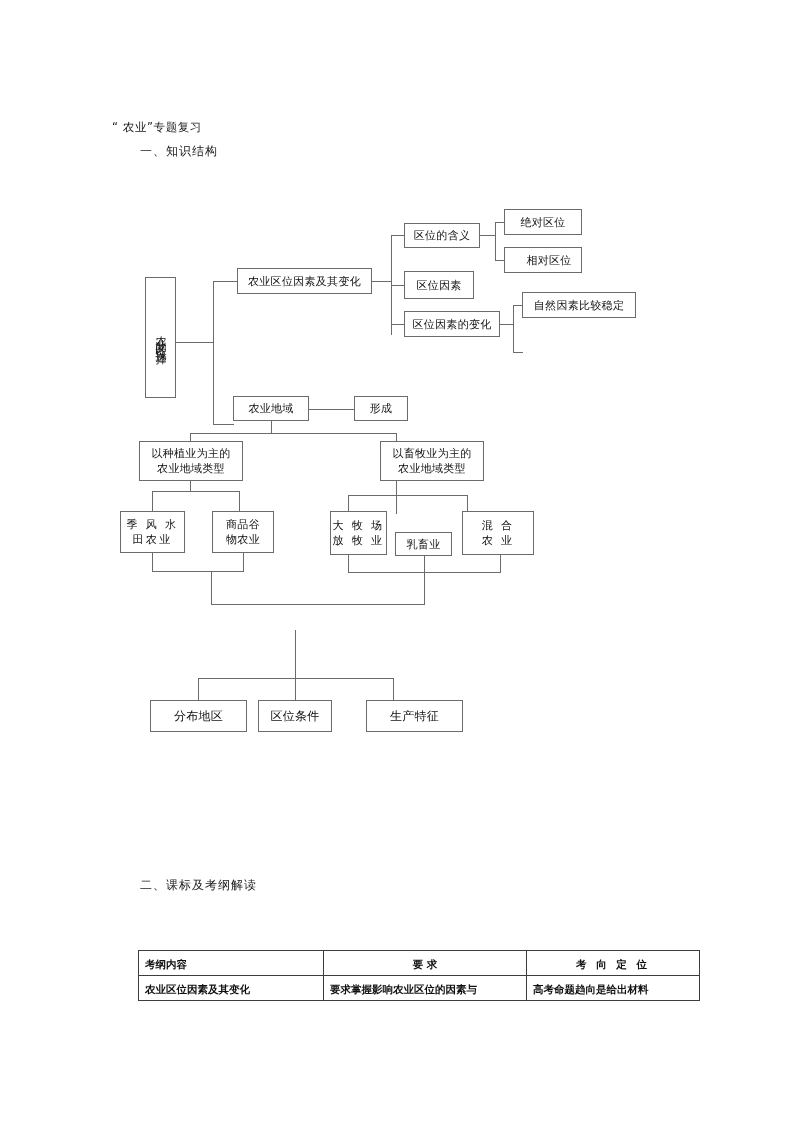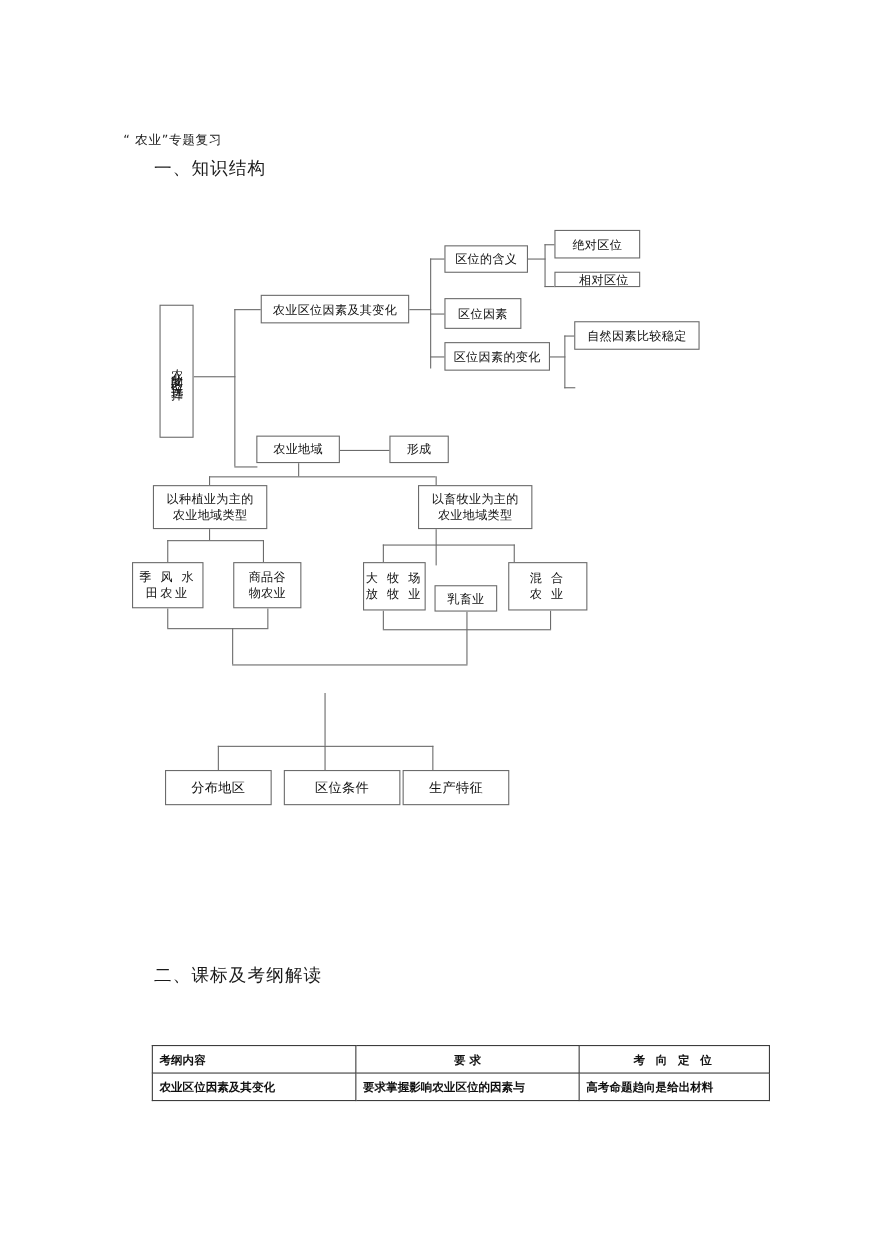--- a/index.html
+++ b/index.html
@@ -26,21 +26,21 @@
     position: absolute;
     left: 112px; top: 92px;
     font-size: 11.5px;
     letter-spacing: 0.6px;
     white-space: nowrap;
     color: #1a1a1a;
     margin-top: 28px;
   }
   .section-head {
     position: absolute;
-    font-size: 16px;
+    font-size: 12px;
     letter-spacing: 1px;
     white-space: nowrap;
     color: #1a1a1a;
   }
   #sec1 { left: 140px; top: 143px; }
   #sec2 { left: 140px; top: 877px; }
 
   
   .diagram {
     position: absolute;
@@ -135,21 +135,21 @@
 
     <div class="node" style="left:404px; top:223px; width:76px; height:25px;">区位的含义</div>
     <div class="node" style="left:404px; top:271px; width:70px; height:28px;">区位因素</div>
     <div class="node" style="left:404px; top:311px; width:96px; height:26px;">区位因素的变化</div>
 
     <div class="line h" style="left:480px; top:235px; width:16px;"></div>
     <div class="line v" style="left:495px; top:222px; height:39px;"></div>
     <div class="line h" style="left:495px; top:222px; width:10px;"></div>
     <div class="line h" style="left:495px; top:260px; width:10px;"></div>
     <div class="node" style="left:504px; top:209px; width:78px; height:26px;">绝对区位</div>
-    <div class="node" style="left:504px; top:247px; width:78px; height:14px;padding-left:12px;">相对区位</div>
+    <div class="node" style="left:504px; top:247px; width:78px; height:26px;padding-left:12px;">相对区位</div>
 
     <div class="line h" style="left:500px; top:324px; width:14px;"></div>
     <div class="line v" style="left:513px; top:305px; height:48px;"></div>
     <div class="line h" style="left:513px; top:305px; width:10px;"></div>
     <div class="line h" style="left:513px; top:352px; width:10px;"></div>
     <div class="node" style="left:522px; top:292px; width:114px; height:26px;">自然因素比较稳定</div>
 
     <div class="node" style="left:233px; top:396px; width:76px; height:25px;">农业地域</div>
     <div class="line h" style="left:309px; top:409px; width:46px;"></div>
     <div class="node" style="left:354px; top:396px; width:54px; height:25px;">形成</div>
@@ -198,21 +198,21 @@
 
     <div class="line h" style="left:211px; top:604px; width:214px;"></div>
     <div class="line v" style="left:295px; top:630px; height:48px;"></div>
 
     <div class="line h" style="left:198px; top:678px; width:196px;"></div>
     <div class="line v" style="left:198px; top:678px; height:22px;"></div>
     <div class="line v" style="left:295px; top:678px; height:22px;"></div>
     <div class="line v" style="left:393px; top:678px; height:22px;"></div>
 
     <div class="node" style="left:150px; top:700px; width:97px; height:32px; font-size:12px;">分布地区</div>
-    <div class="node" style="left:258px; top:700px; width:106px; height:32px; font-size:12px;">区位条件</div>
+    <div class="node" style="left:258px; top:700px; width:74px; height:32px; font-size:12px;">区位条件</div>
     <div class="node" style="left:366px; top:700px; width:97px; height:32px; font-size:12px;">生产特征</div>
 
   </div>
 
   <table class="tbl">
     <tbody>
       <tr>
         <td class="c1">考纲内容</td>
         <td class="c2 hdr-req">要        求</td>
         <td class="c3 hdr-center hdr-wide">考 向 定 位</td>

